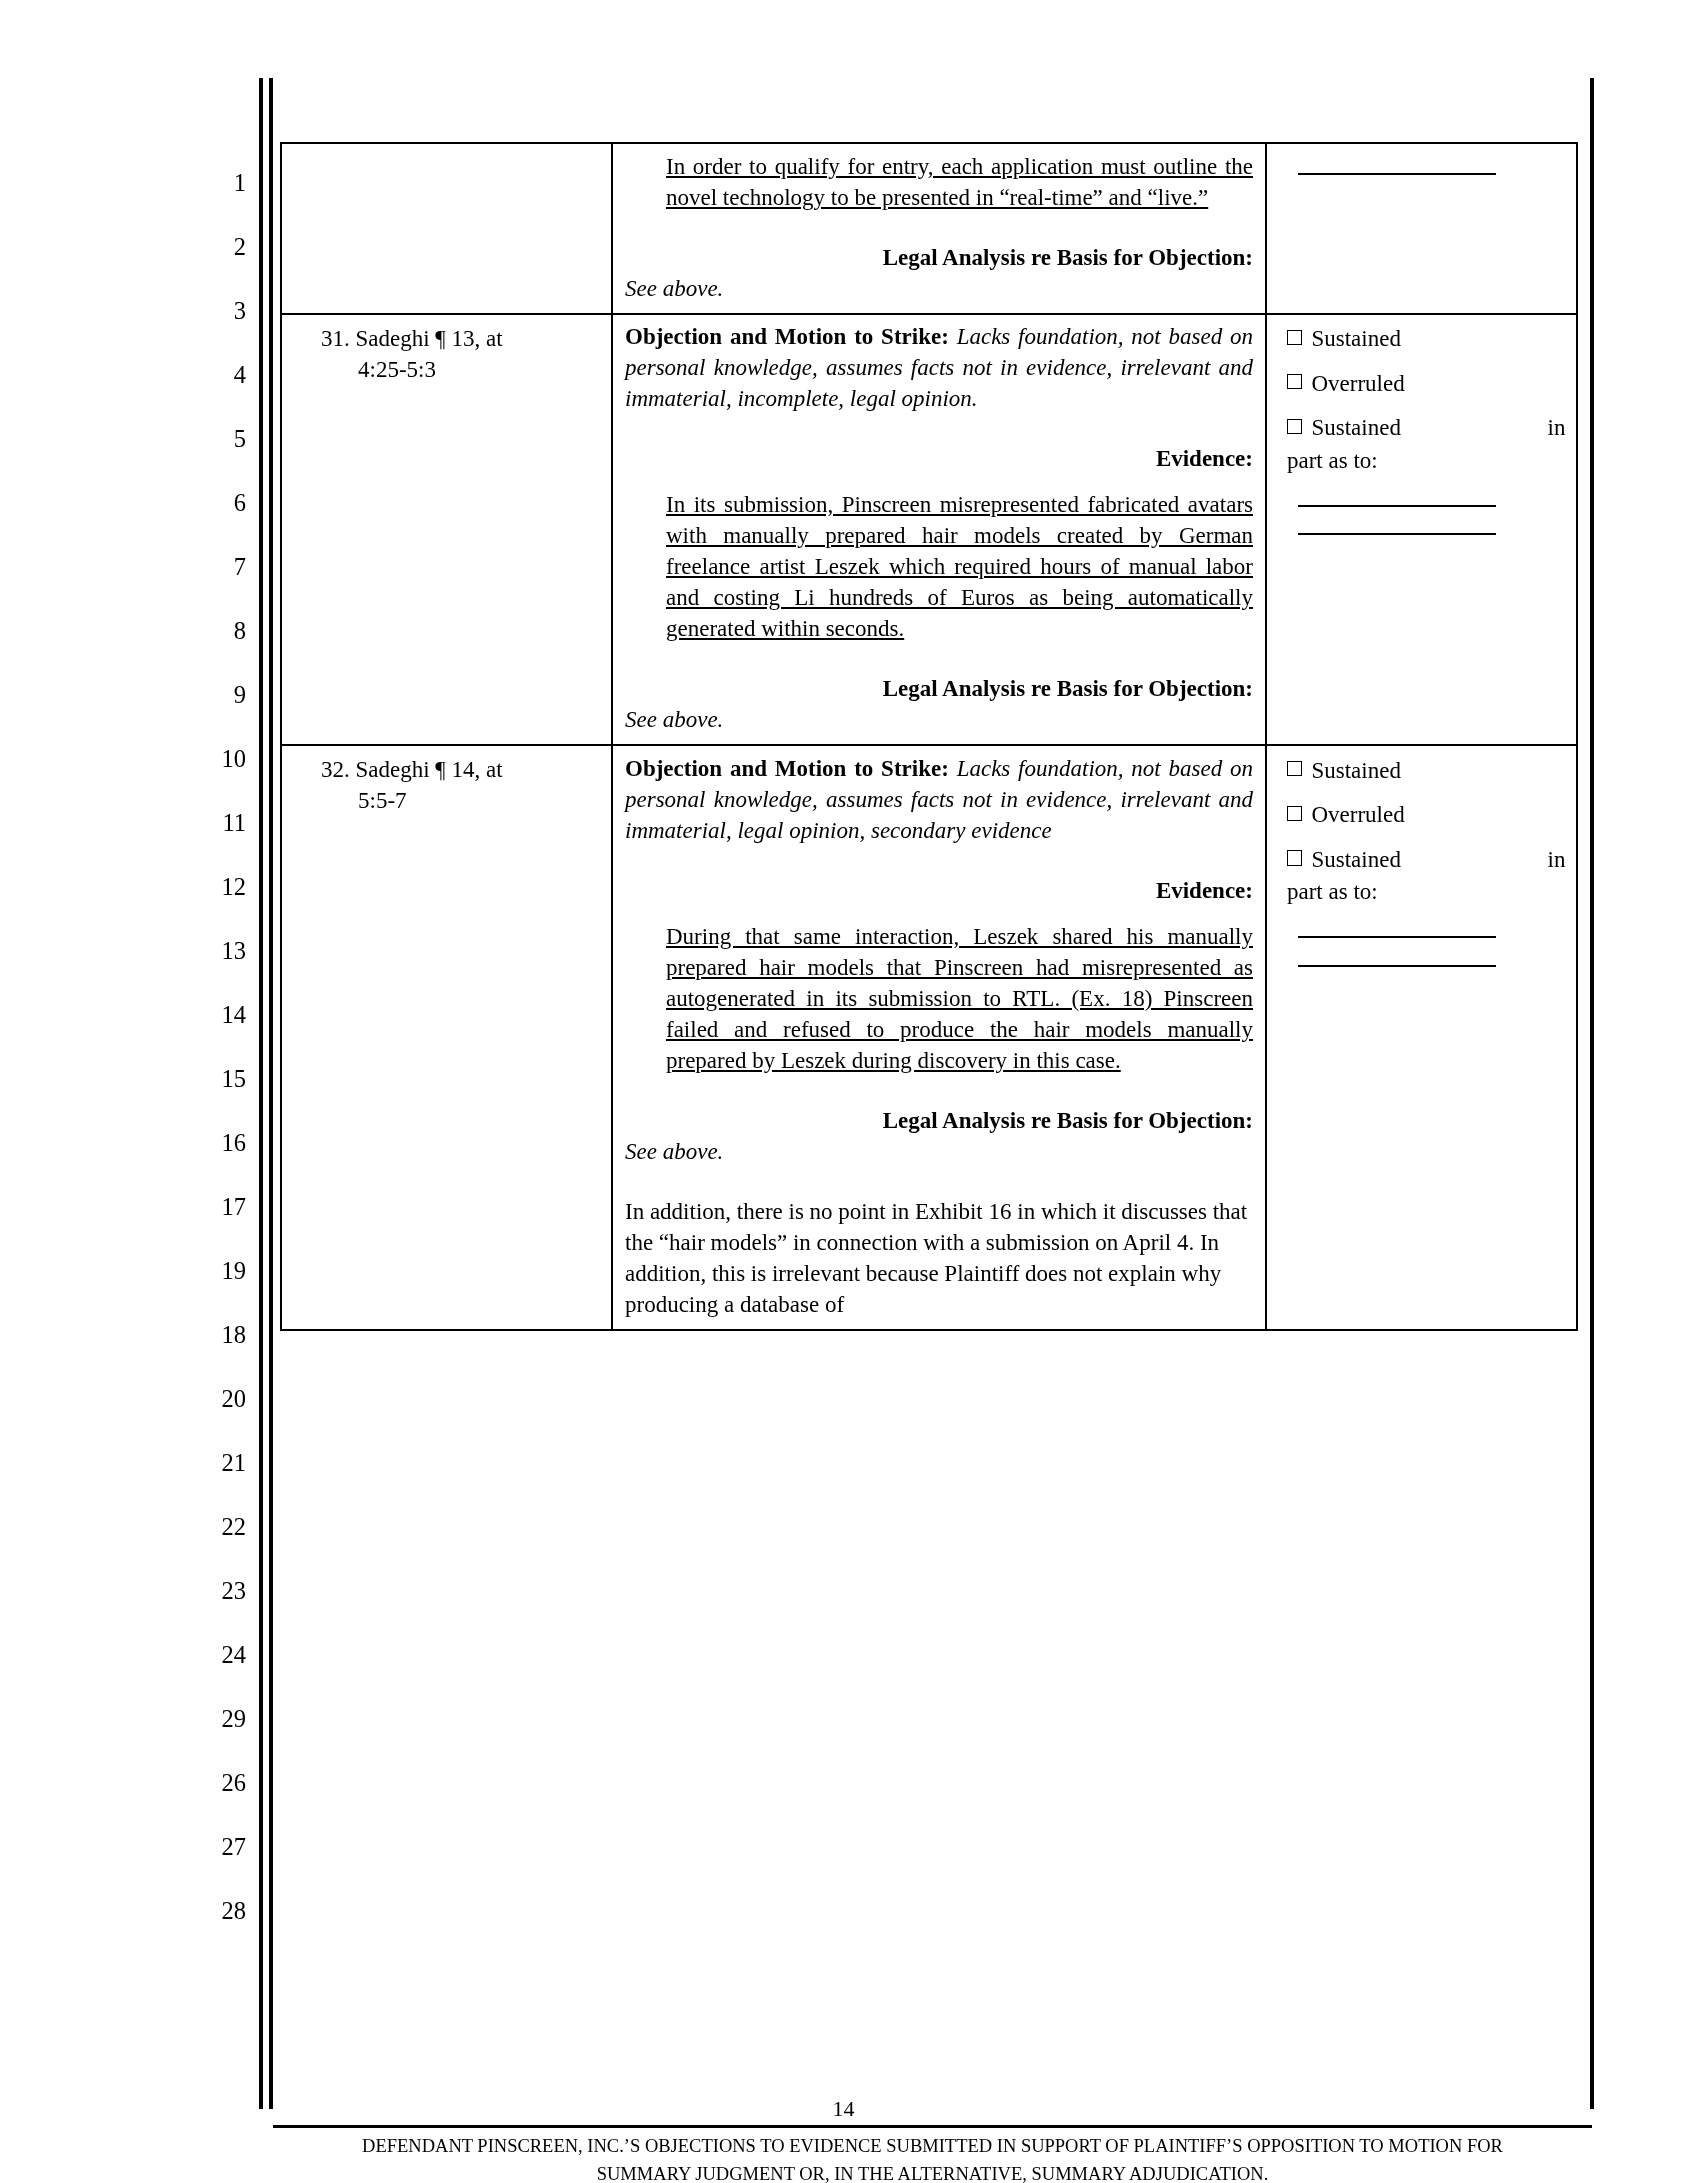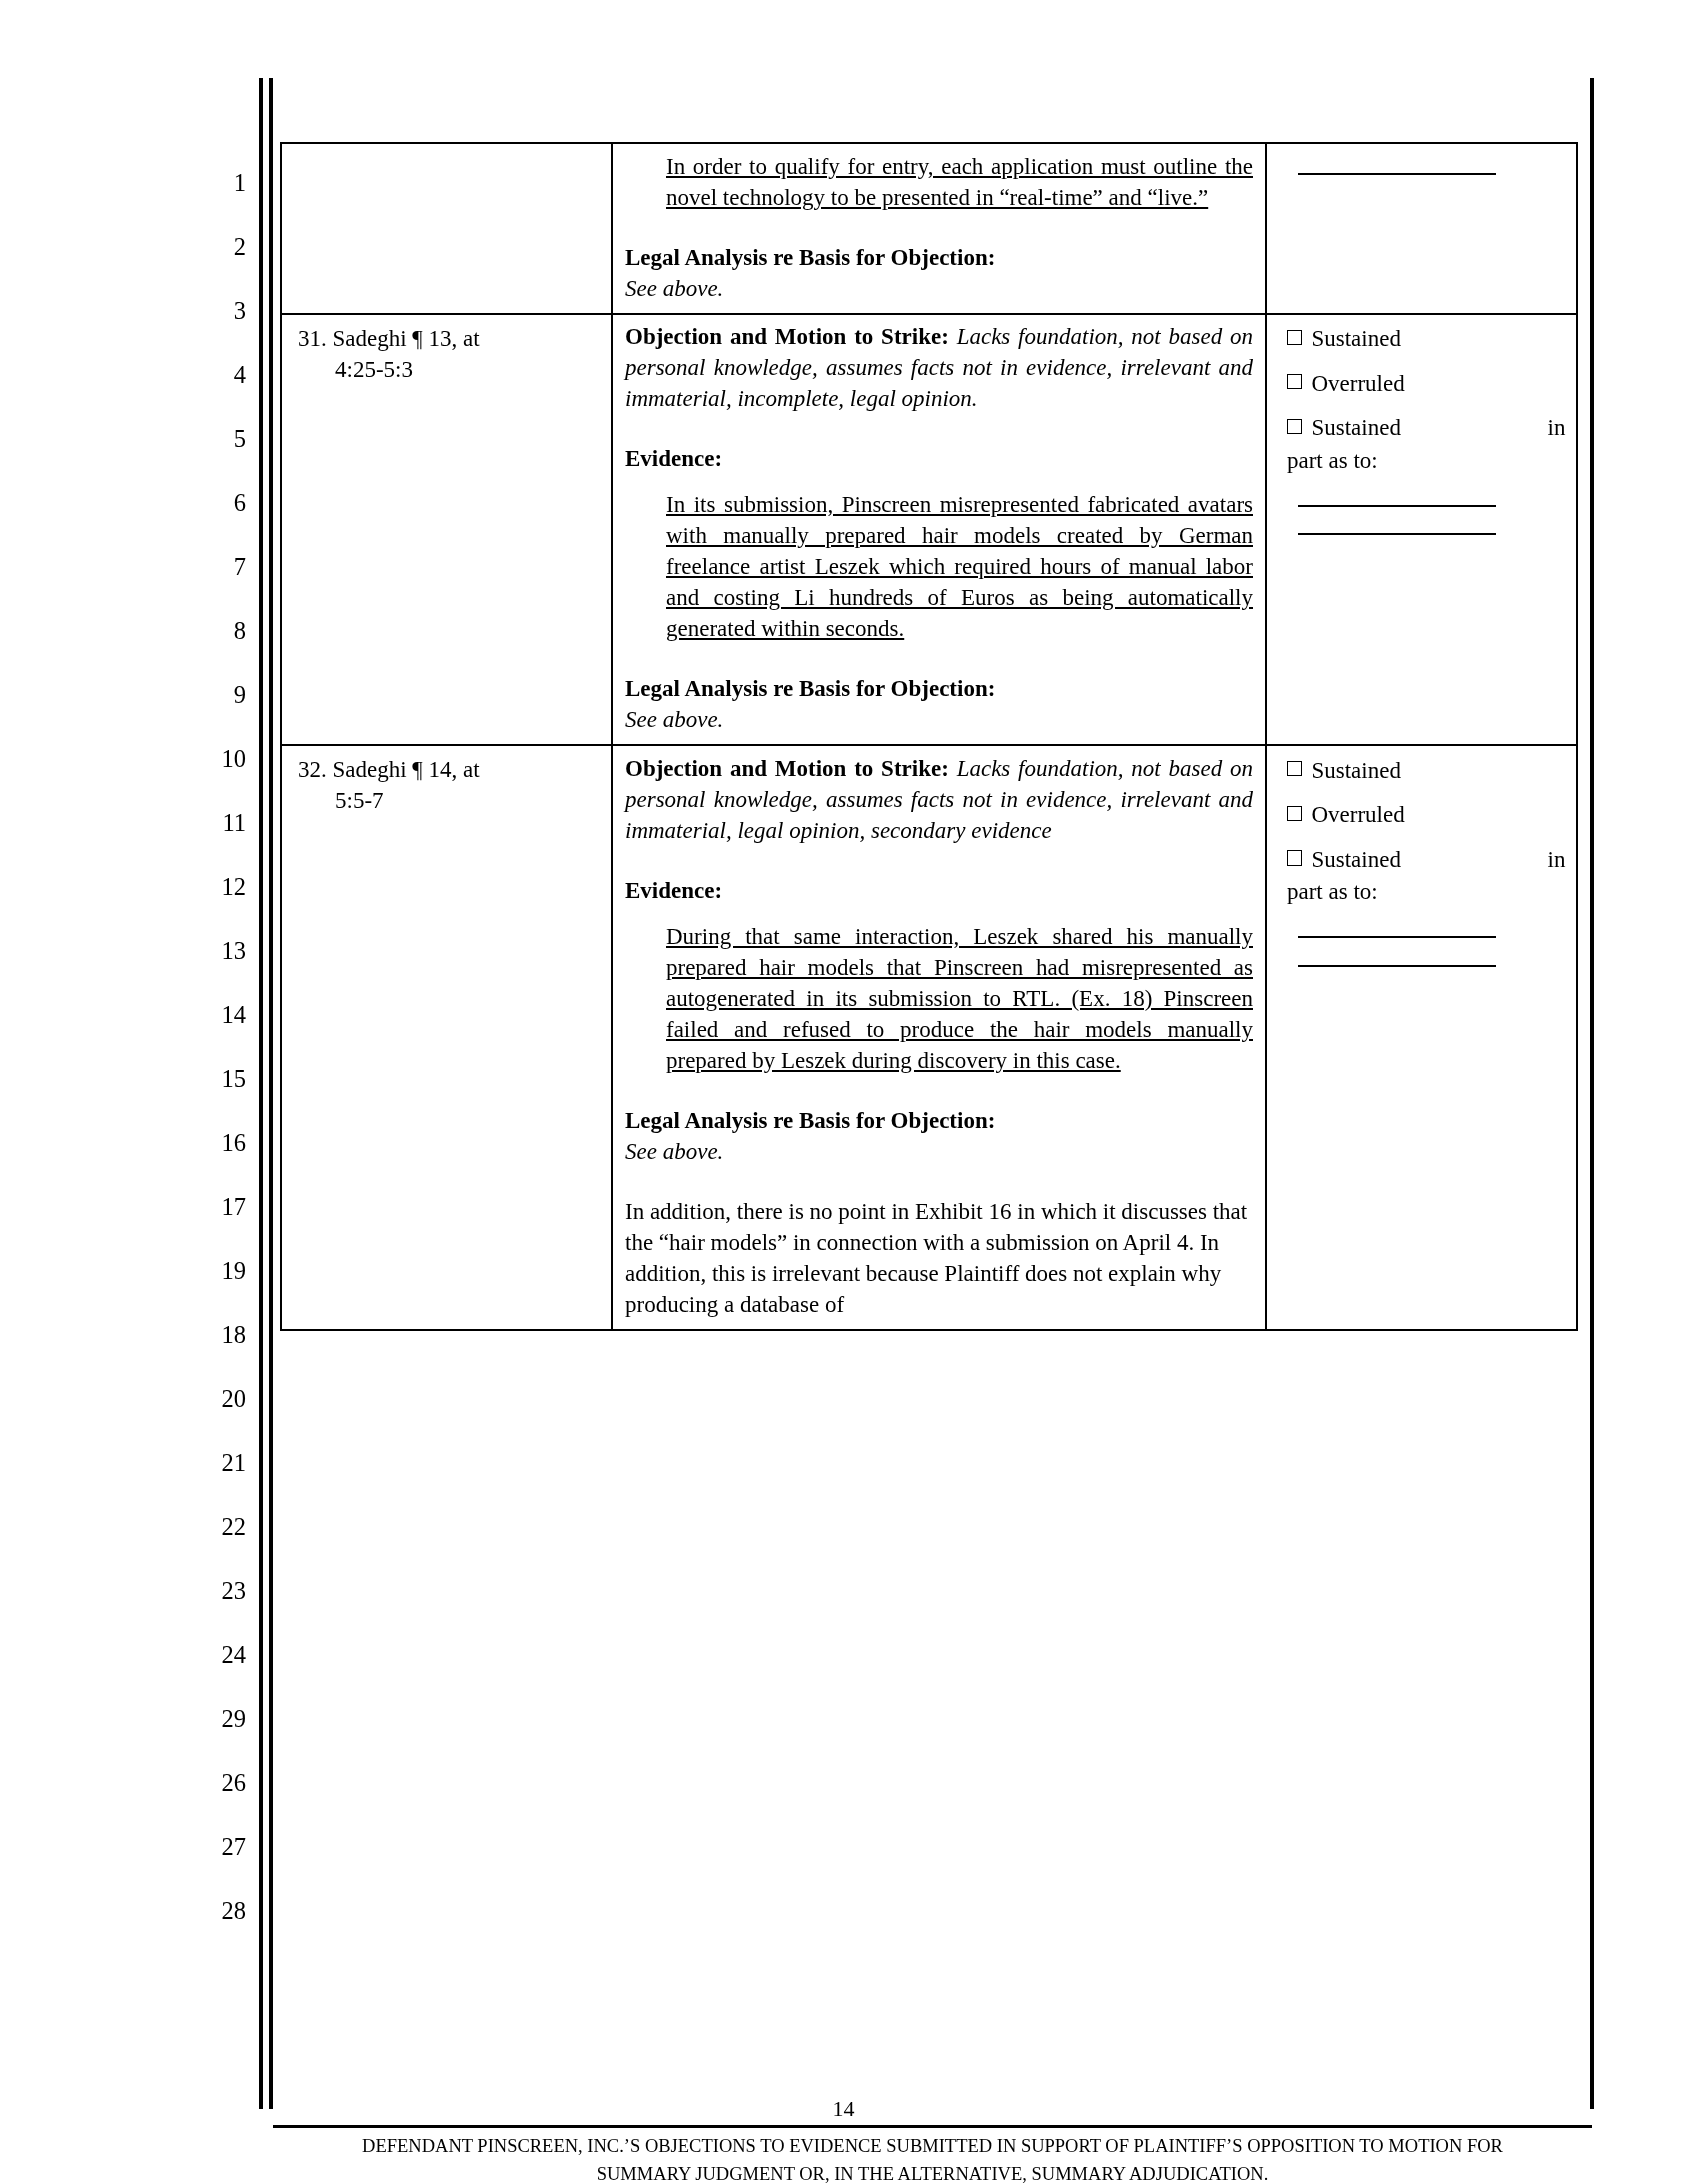--- a/index.html
+++ b/index.html
@@ -61,27 +61,28 @@
   
   .doc-text {
     font-family: "Liberation Serif", "DejaVu Serif", serif;
     font-size: 23px;
     line-height: 31px;
     font-stretch: condensed;
     transform-origin: left top;
   }
   .justify { text-align: justify; text-align-last: left; }
   .indent  { margin-left: 41px; text-decoration: underline; }
-  .bold    { font-weight: bold; }
+  .bold    { font-weight: bold; text-align: right; }
   .italic  { font-style: italic; }
 
   .cite-text {
     font-size: 23px;
     line-height: 31px;
     padding: 8px 9.3px 0 16px;
+    margin-left: 23px;
   }
   .cite-text .hang {
     padding-left: 37px;
     text-indent: -37px;
   }
 
   .gap-sm { height: 14.6px; }
   .gap-md { height: 29px; }
 
   

